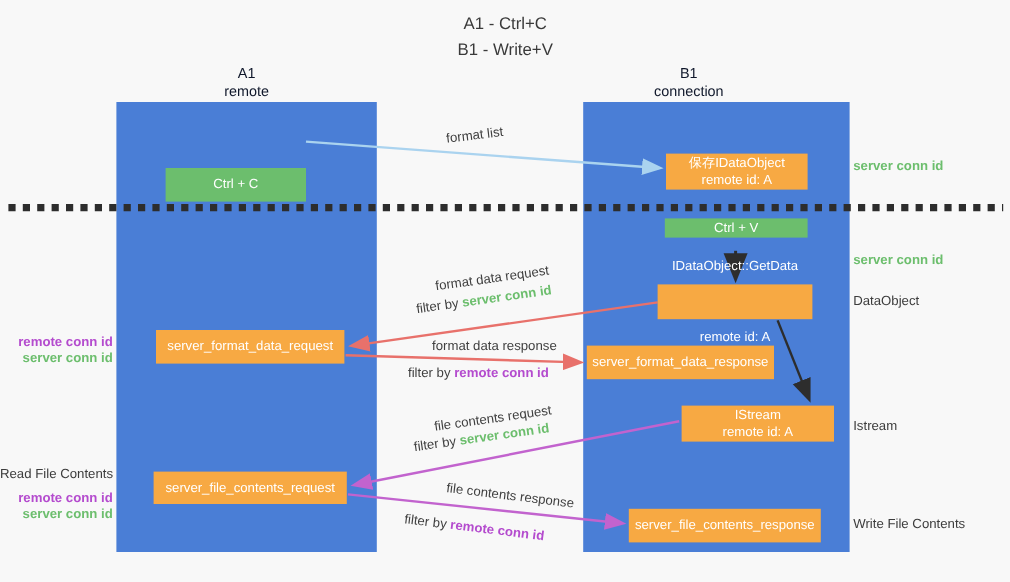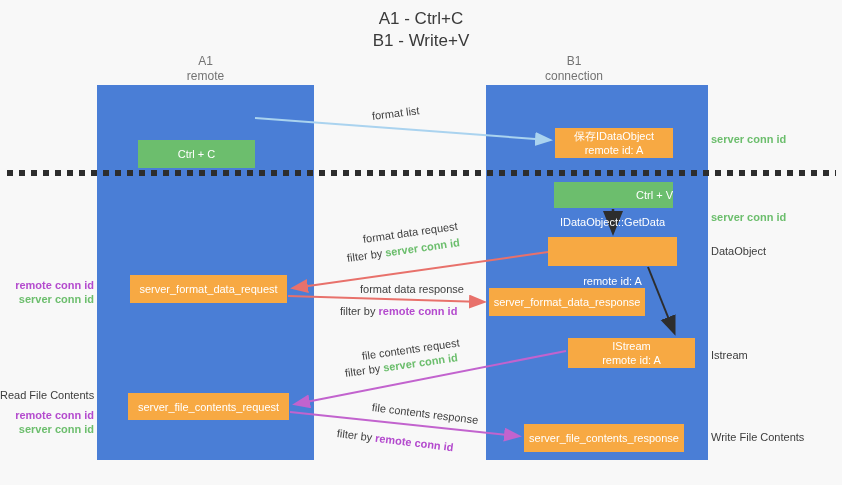--- a/index.html
+++ b/index.html
@@ -4,25 +4,25 @@
 <style>
   html,body{margin:0;padding:0;background:#f8f8f8;}
   .canvas{
     position:relative;width:842px;height:485px;overflow:hidden;
     background:#f8f8f8;
     font-family:"Liberation Sans","DejaVu Sans",sans-serif;
     color:#3c3c3c;
   }
   .title{
     position:absolute;left:0;top:8px;width:842px;text-align:center;
-    font-size:17px;line-height:22px;color:#3a3a3a;
+    font-size:14px;line-height:22px;color:#3a3a3a;
   }
   .col-header{
     position:absolute;top:54px;text-align:center;
-    font-size:12px;line-height:15px;color:#737373;
+    font-size:12px;line-height:15px;color:#0f172a;
   }
   .col-rect{position:absolute;top:85px;height:375px;background:#4a7ed6;}
   .arrows{position:absolute;left:0;top:0;z-index:2;}
   .node{
     position:absolute;z-index:3;display:flex;flex-direction:column;
     align-items:center;justify-content:center;
     color:#fff;font-size:11px;line-height:14px;text-align:center;
     white-space:nowrap;
   }
   .green{background:#6cbe6d;}
@@ -86,21 +86,21 @@
 
   <div class="node green" style="left:138px;top:104px;width:117px;height:28px;margin-top:36px;">
     <div>Ctrl + C</div>
   </div>
 
   <div class="node orange" style="left:555px;top:128px;width:118px;height:30px;">
     <div>保存IDataObject</div>
     <div>remote id: A</div>
   </div>
 
-  <div class="node green" style="left:554px;top:182px;width:119px;height:26px;align-items:flex-end;">
+  <div class="node green" style="left:554px;top:182px;width:119px;height:16px;">
     <div>Ctrl + V</div>
   </div>
 
   <div class="node orange" style="left:548px;top:237px;width:129px;height:29px;gap:45px;">
     <div>IDataObject::GetData</div>
     <div>remote id: A</div>
   </div>
 
   <div class="node orange" style="left:489px;top:288px;width:156px;height:28px;">
     <div>server_format_data_response</div>

